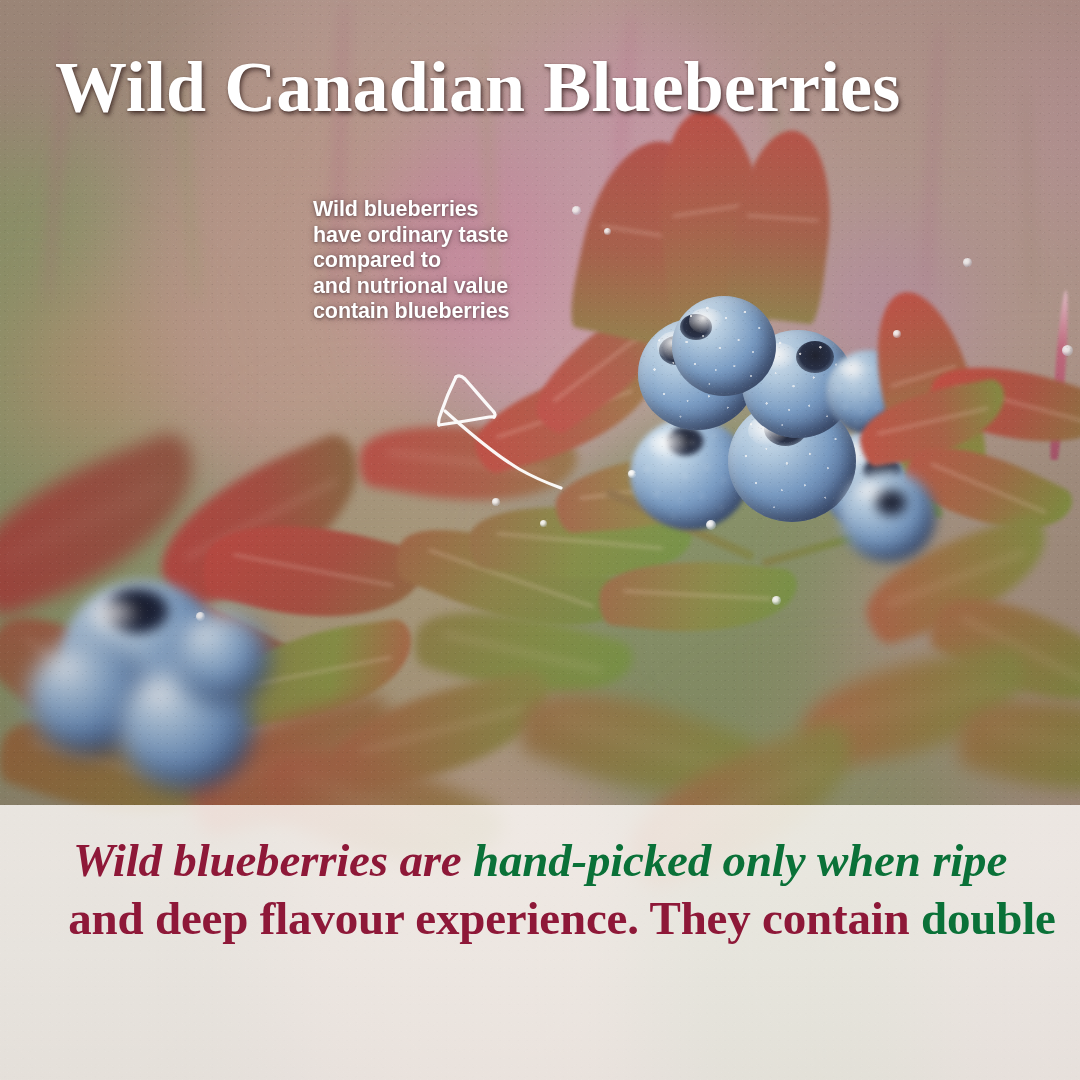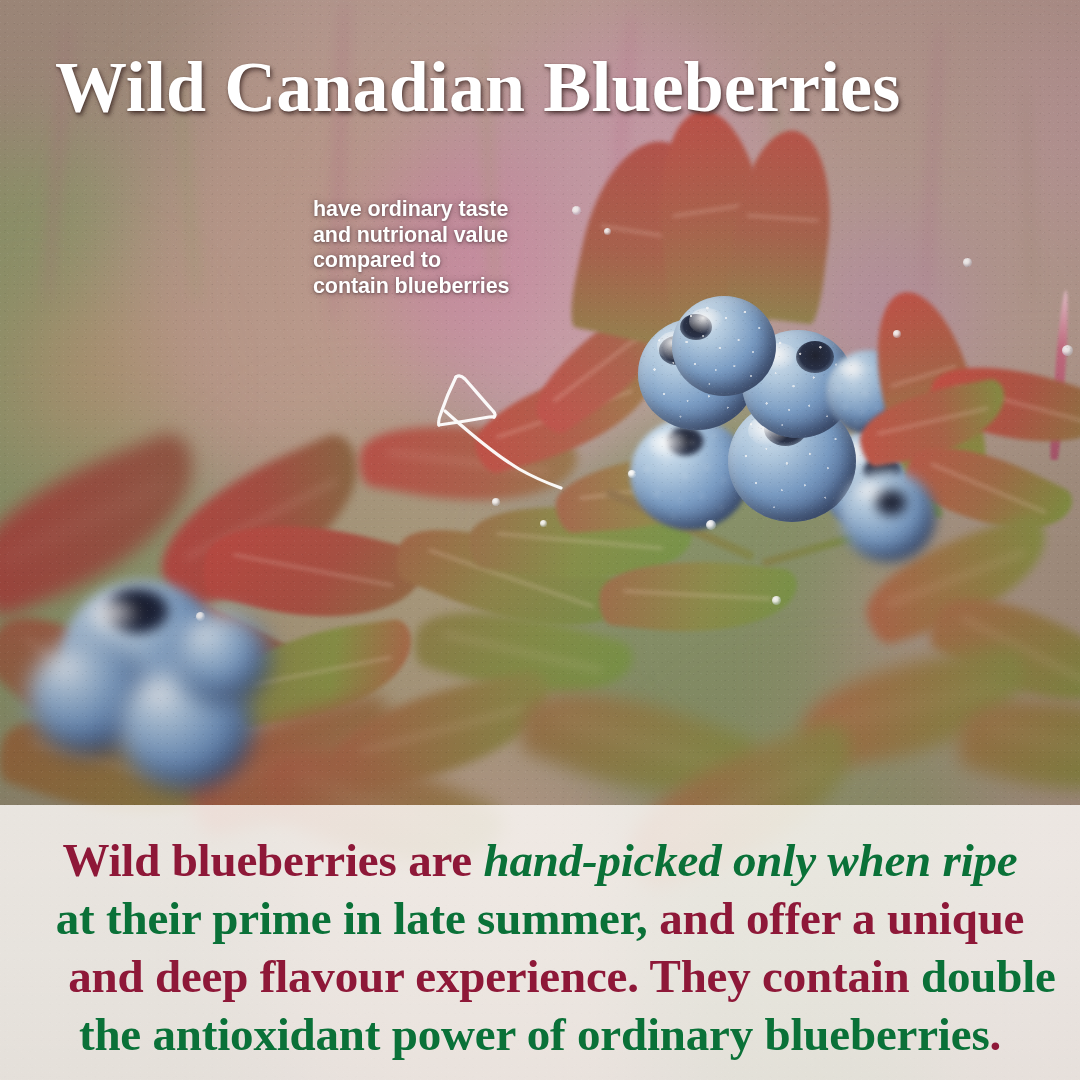--- a/index.html
+++ b/index.html
@@ -291,46 +291,41 @@
     <div class="dew" style="left:628px;top:470px;width:8px;height:8px;"></div>
     <div class="dew" style="left:196px;top:612px;width:9px;height:9px;"></div>
 
     <div class="grade"></div>
     <div class="grain"></div>
   </div>
 
   <div class="title" style="color: rgb(255, 255, 255);">Wild Canadian Blueberries</div>
 
   <div class="callout" style="color: rgb(255, 255, 255);">
+    <div>Wild blueberries</div>
     <div>have ordinary taste</div>
+    <div>compared to</div>
     <div>and nutrional value</div>
-    <div>compared to</div>
     <div>contain blueberries</div>
   </div>
 
   <svg class="arrow" viewBox="0 0 175 145">
     <g fill="none" stroke="#ffffff" stroke-width="3.2" stroke-linecap="round" stroke-linejoin="round" opacity="0.95">
       <path d="M41,22 C44,20 47,21 50,24 C58,33 68,45 78,56 C80,58 81,60 79,62"></path>
       <path d="M41,22 C36,32 30,46 26,58 C24,63 23,67 24,70"></path>
       <path d="M24,70 C38,68 58,65 74,62 C77,61.5 78.5,62 79,62"></path>
       <path d="M30,56 C46,70 74,96 104,114 C118,122 132,128 146,133"></path>
     </g>
   </svg>
 
   <div class="caption">
     <div class="wash"></div>
     <div class="txt">
       <div>
-        <span style="color: rgb(142, 24, 56);">Wild blueberries are </span><span style="color: rgb(10, 113, 56); font-style: italic;">hand-picked only when ripe</span>
-      </div>
-      <div>
-        <span style="color: rgb(10, 113, 56);">at their prime in late summer,</span><span style="color: rgb(142, 24, 56);"> and offer a unique</span>
+        <span style="color: rgb(142, 24, 56); font-style: italic;">Wild blueberries are </span><span style="color: rgb(10, 113, 56); font-style: italic;">hand-picked only when ripe</span>
       </div>
       <div>
         <span style="color: rgb(142, 24, 56); margin-left: 44px;">and deep flavour experience. They contain </span><span style="color: rgb(10, 113, 56);">double</span>
       </div>
-      <div>
-        <span style="color: rgb(10, 113, 56);">the antioxidant power of ordinary blueberries</span><span style="color: rgb(142, 24, 56);">.</span>
-      </div>
     </div>
   </div>
 
 </div>
 
 </body></html>

